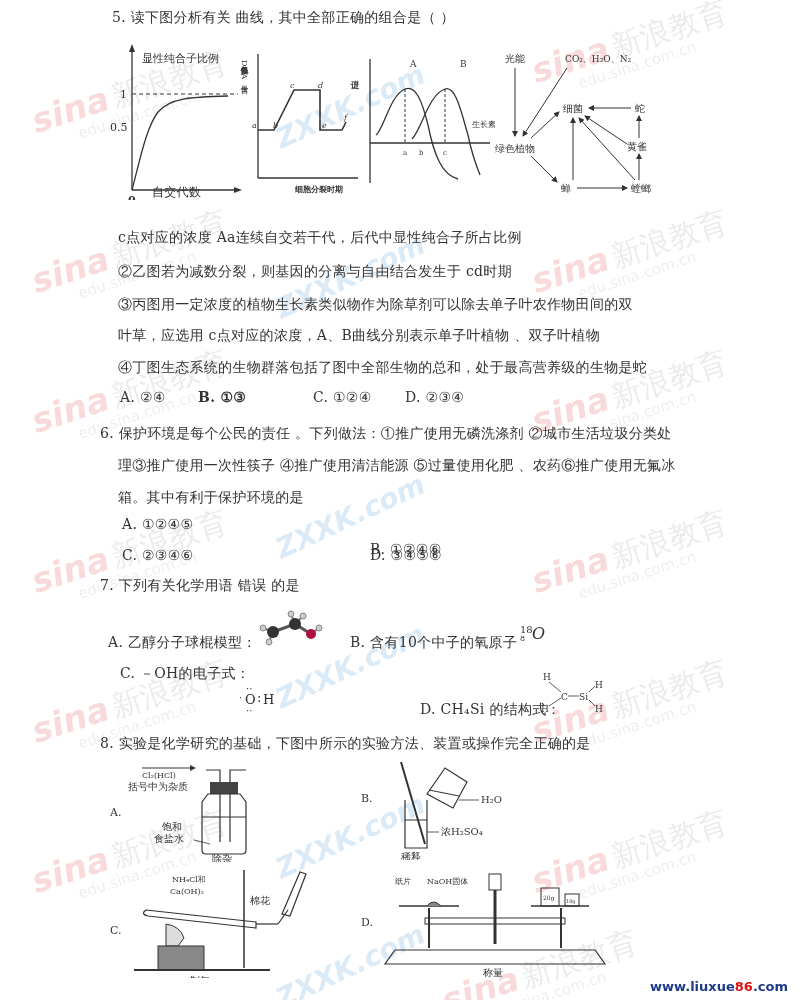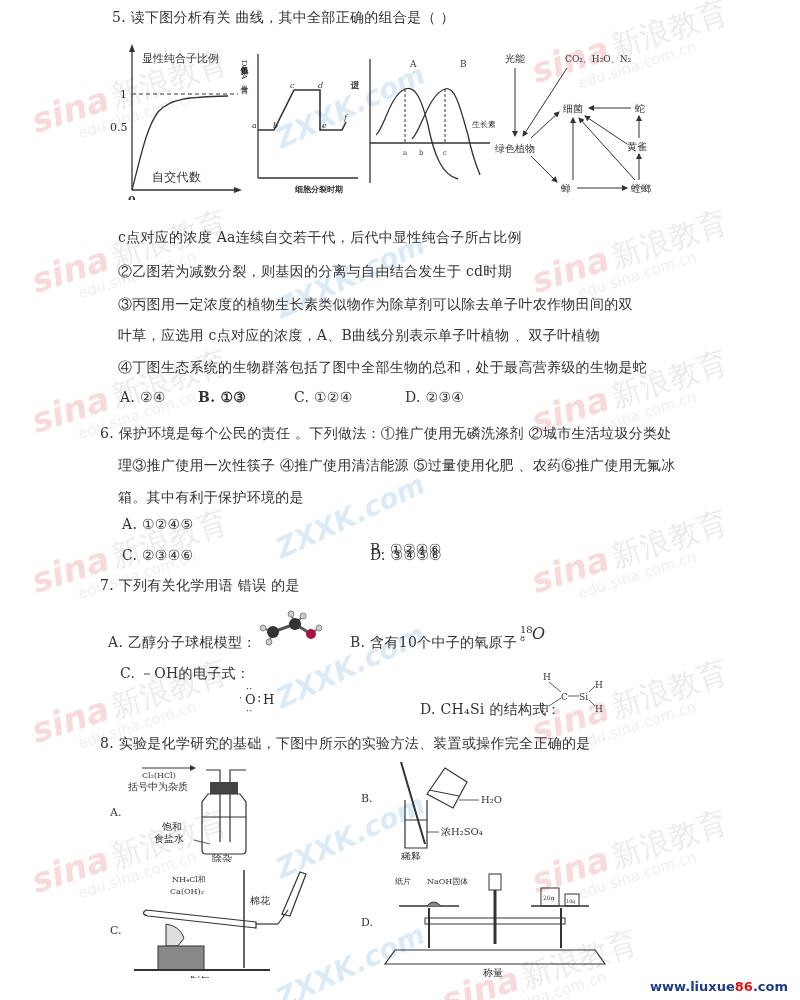--- a/index.html
+++ b/index.html
@@ -48,21 +48,21 @@
   <polygon points="22,4 19,12 25,12" fill="#333"></polygon>
   <line x1="22" y1="150" x2="128" y2="150" stroke="#333" stroke-width="1.3"></line>
   <polygon points="132,150 124,147 124,153" fill="#333"></polygon>
   <line x1="22" y1="54" x2="128" y2="54" stroke="#333" stroke-width="1" stroke-dasharray="4,3"></line>
   <path d="M22,150 C30,120 36,88 48,72 C60,58 80,57 118,56" fill="none" stroke="#333" stroke-width="1.3"></path>
   <text x="32" y="22" font-size="11">显性纯合子比例</text>
   <text x="10" y="58" font-size="11">1</text>
   <text x="0" y="91" font-size="11">0.5</text>
   <text x="18" y="164" font-size="11" font-weight="bold">0</text>
 </svg>
-<div class="q-line" style="left:152px;top:168px;font-size:12px;">自交代数</div>
+<div class="q-line" style="left:152px;top:183px;font-size:12px;">自交代数</div>
 
 <svg class="abs" style="left:240px;top:50px;" width="120" height="150">
   <line x1="18" y1="4" x2="18" y2="128" stroke="#333" stroke-width="1.3"></line>
   <line x1="18" y1="128" x2="118" y2="128" stroke="#333" stroke-width="1.3"></line>
   <polyline points="18,80 34,80 54,40 80,40 80,80 102,80 106,72" fill="none" stroke="#333" stroke-width="1.6"></polyline>
   <text x="12" y="78" font-size="8" font-style="italic">a</text>
   <text x="33" y="78" font-size="8" font-style="italic">b</text>
   <text x="50" y="38" font-size="8" font-style="italic">c</text>
   <text x="78" y="38" font-size="8" font-style="italic">d</text>
   <text x="82" y="78" font-size="8" font-style="italic">e</text>
@@ -114,21 +114,21 @@
   <line x1="144" y1="88" x2="144" y2="66" stroke="#333" marker-end="url(#ah)"></line>
 </svg>
 
 <div class="q-line" style="left:118px;top:228px;">c点对应的浓度 Aa连续自交若干代，后代中显性纯合子所占比例</div>
 <div class="q-line" style="left:118px;top:262px;">②乙图若为减数分裂，则基因的分离与自由结合发生于 cd时期</div>
 <div class="q-line" style="left:118px;top:295px;">③丙图用一定浓度的植物生长素类似物作为除草剂可以除去单子叶农作物田间的双</div>
 <div class="q-line" style="left:118px;top:326px;">叶草，应选用 c点对应的浓度，A、B曲线分别表示单子叶植物 、双子叶植物</div>
 <div class="q-line" style="left:118px;top:358px;">④丁图生态系统的生物群落包括了图中全部生物的总和，处于最高营养级的生物是蛇</div>
 <div class="q-line" style="left:120px;top:388px;">A. ②④</div>
 <div class="q-line" style="left:198px;top:388px;font-weight:bold;">B. ①③</div>
-<div class="q-line" style="left:294px;top:388px;text-align:right;">C. ①②④</div>
+<div class="q-line" style="left:313px;top:388px;text-align:right;">C. ①②④</div>
 <div class="q-line" style="left:405px;top:388px;">D. ②③④</div>
 
 <div class="q-line" style="left:100px;top:424px;">6. 保护环境是每个公民的责任 。下列做法：①推广使用无磷洗涤剂 ②城市生活垃圾分类处</div>
 <div class="q-line" style="left:118px;top:456px;">理③推广使用一次性筷子 ④推广使用清洁能源 ⑤过量使用化肥 、农药⑥推广使用无氟冰</div>
 <div class="q-line" style="left:118px;top:488px;">箱。其中有利于保护环境的是</div>
 <div class="q-line" style="left:122px;top:515px;">A. ①②④⑤</div>
 <div class="q-line" style="left:370px;top:515px;margin-top:25px;">B. ①②④⑥</div>
 <div class="q-line" style="left:122px;top:546px;">C. ②③④⑥</div>
 <div class="q-line" style="left:370px;top:546px;">D. ③④⑤⑥</div>
 

